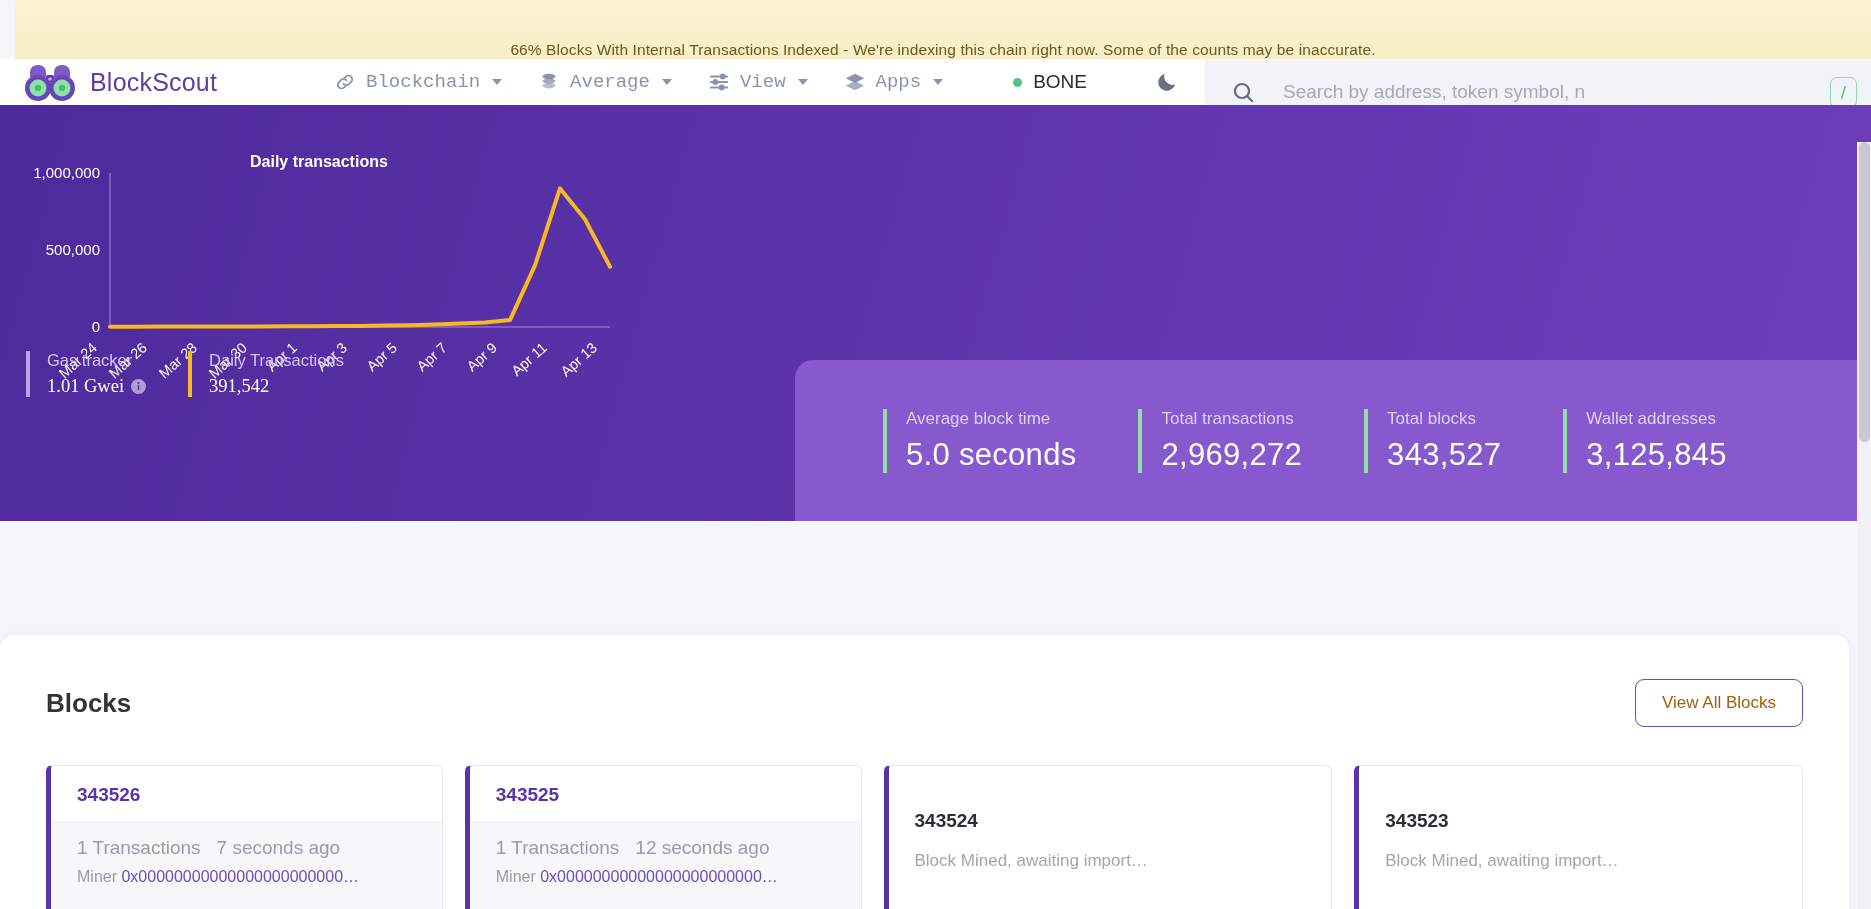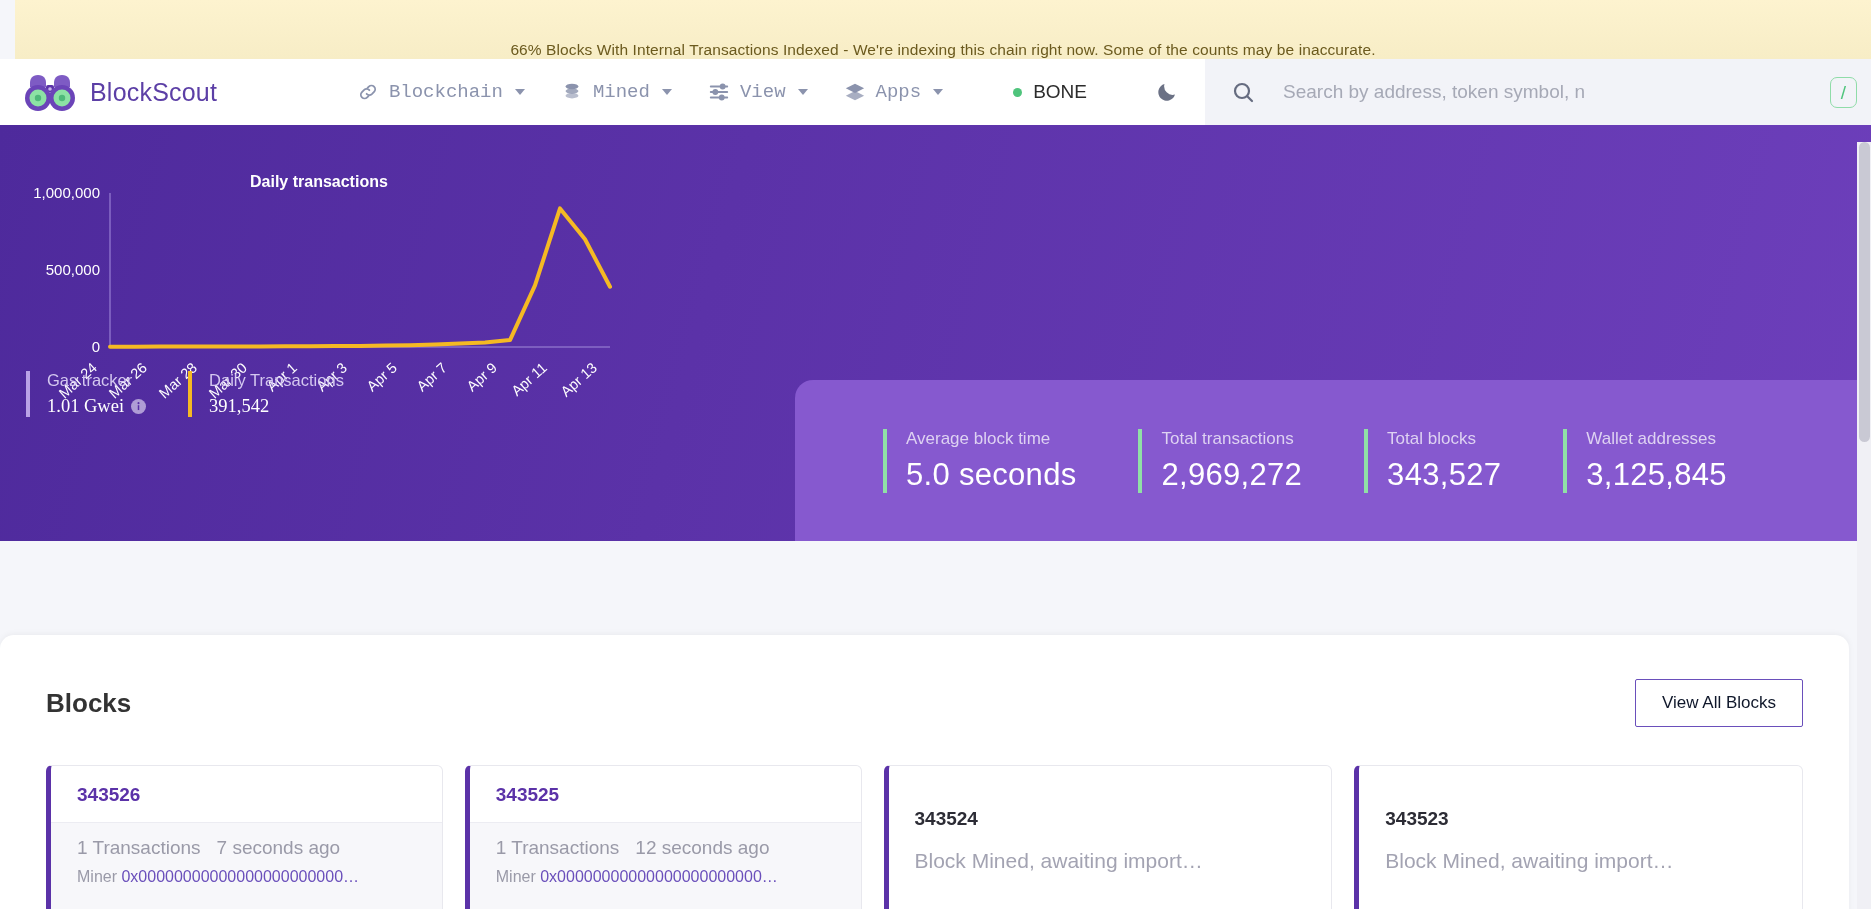--- a/index.html
+++ b/index.html
@@ -13,21 +13,21 @@
   
   .announcement {
     height:59px;
     background:linear-gradient(180deg,#fdf3cf 0%, #f7edc6 100%);
     display:flex; align-items:flex-end; justify-content:center;
     font-size:15.5px; color:#6b5a1e; letter-spacing:.1px;margin-left:15px;
   }
 
   
   .header {
-    height:66px; background:#fff;
+    height:46px; background:#fff;
     display:flex; align-items:center;
     position:relative;
   }
   .brand { display:flex; align-items:center; gap:14px; padding-left:24px; }
   .binoc { width:52px; height:38px; display:block; }
   .brand-name { font-size:25px; color:#5c3fa6; font-weight:400; letter-spacing:.2px; }
 
   .nav { display:flex; align-items:center; gap:36px; margin-left:auto; }
   .nav-item {
     display:flex; align-items:center; gap:10px;
@@ -104,22 +104,22 @@
   
   .panel {
     position:absolute; left:0; right:22px; top:635px;
     background:#fff; border-radius:14px 14px 0 0;
     box-shadow:0 -1px 6px rgba(0,0,0,.05);
     padding:44px 46px 0 46px;
   }
   .panel-head { display:flex; align-items:center; justify-content:space-between; }
   .panel-title { font-size:26px; color:#333; font-weight:700; }
   .view-all {
-    border:1px solid #6a4fbb; color:#0f172a; background:#fff;
-    border-radius:2px; padding:13px 26px; font-size:17px; cursor:pointer;
+    border:1px solid #6a4fbb; color:#a16207; background:#fff;
+    border-radius:9px; padding:13px 26px; font-size:17px; cursor:pointer;
     font-family:inherit;
   }
 
   .cards { display:flex; gap:22px; margin-top:38px; }
   .card {
     flex:1 1 0; min-width:0;
     border:1px solid #e8e8ee; border-left:5px solid #5b32a8;
     border-radius:6px; overflow:hidden; background:#fff;
     height:150px;
   }
@@ -128,21 +128,21 @@
   .card-body {
     background:#f7f7fa; padding:14px 26px; border-top:1px solid #ececf2;
     height:100%;
   }
   .card-row { font-size:19px; color:#9a9aa8; display:flex; gap:16px; margin-bottom:9px; }
   .card-miner { font-size:16px; color:#9a9aa8; white-space:nowrap; overflow:hidden; }
   .card-miner .addr { color:#6a4fbb; }
 
   .card.pending { display:flex; flex-direction:column; justify-content:center; padding:0 26px; }
   .card.pending .card-num { color:#2c2c35; }
-  .card.pending .pending-txt { font-size:21px; color:#a3a3b2; margin-top:19px; }
+  .card.pending .pending-txt { font-size:17px; color:#a3a3b2; margin-top:19px; }
 
   
   .scrollbar {
     position:absolute; right:0; top:142px; width:14px; bottom:0;
     background:#f0f0f5;
   }
   .scroll-thumb {
     position:absolute; right:1px; top:0; width:11px; height:300px;
     background:#c9c9d4; border-radius:6px;
   }
@@ -182,21 +182,21 @@
       <span>Blockchain</span>
       <i class="caret"></i>
     </div>
 
     <div class="nav-item">
       <svg class="nav-ico" viewBox="0 0 24 24">
         <ellipse cx="12" cy="6" rx="7" ry="3" fill="currentColor"></ellipse>
         <ellipse cx="12" cy="11" rx="7" ry="3" fill="currentColor" opacity=".8"></ellipse>
         <ellipse cx="12" cy="16" rx="7" ry="3" fill="currentColor" opacity=".6"></ellipse>
       </svg>
-      <span>Mined</span>
+      <span>Average</span>
       <i class="caret"></i>
     </div>
 
     <div class="nav-item">
       <svg class="nav-ico" viewBox="0 0 24 24" stroke="currentColor" stroke-width="2" stroke-linecap="round">
         <line x1="3" y1="6" x2="21" y2="6"></line>
           <circle cx="16" cy="6" r="2.2" fill="currentColor"></circle>
         <line x1="3" y1="12" x2="21" y2="12"></line>
           <circle cx="8" cy="12" r="2.2" fill="currentColor"></circle>
         <line x1="3" y1="18" x2="21" y2="18"></line>

